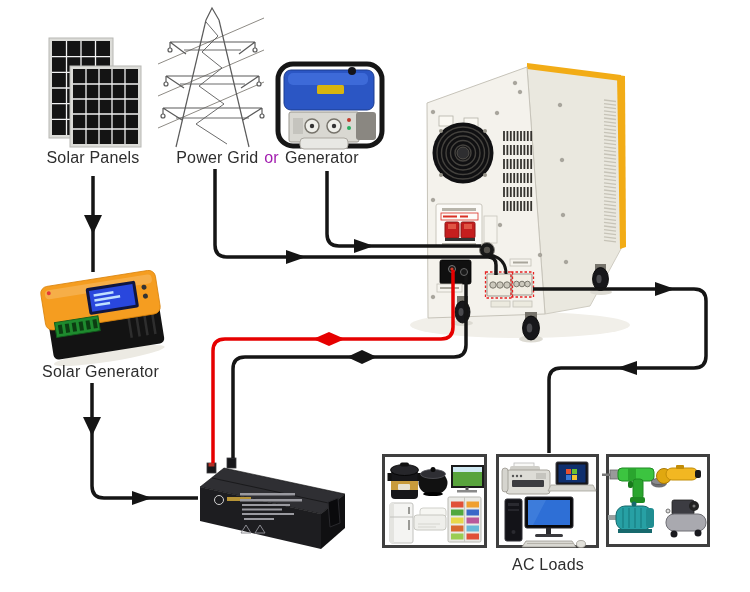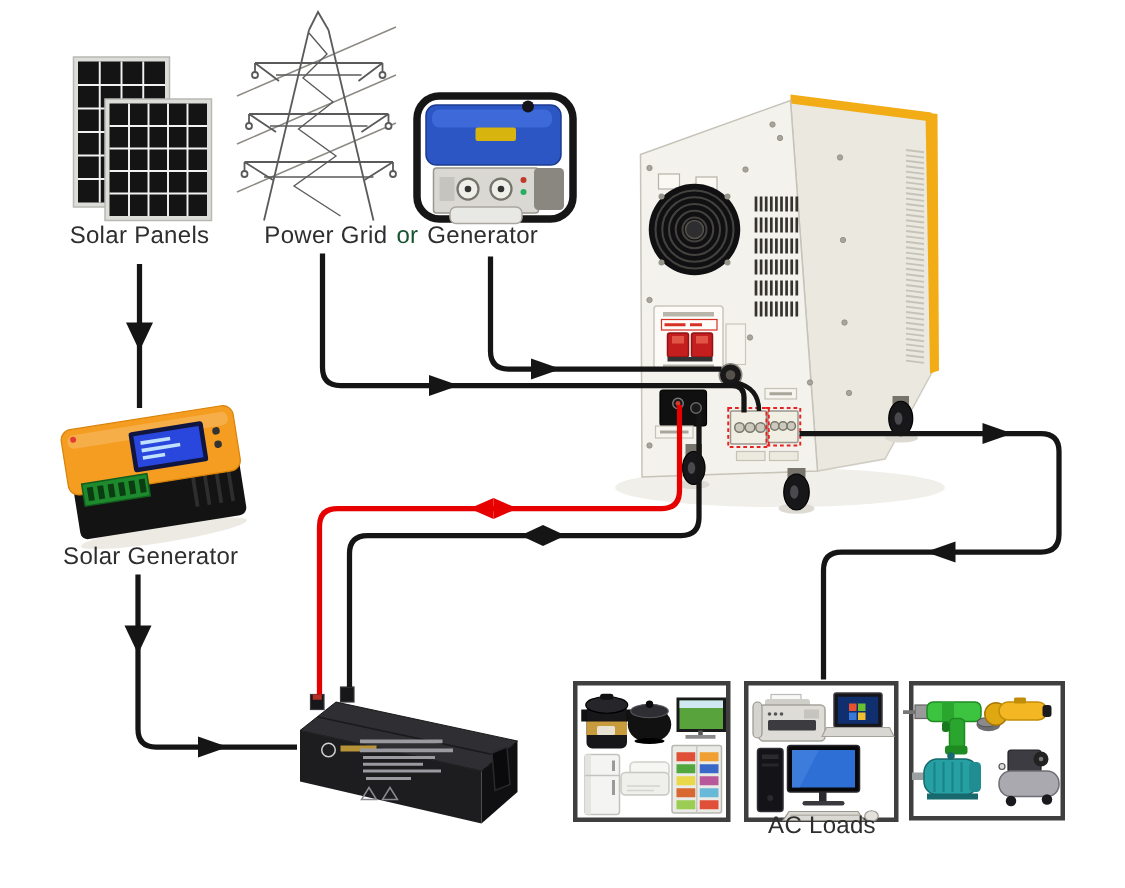--- a/index.html
+++ b/index.html
@@ -493,18 +493,18 @@
       <path d="M533,289 H694 Q706,289 706,301 V356 Q706,368 694,368 H561 Q549,368 549,380 V453"></path>
       <polygon points="655,282 655,296 675,289" fill="#151515" stroke="none"></polygon>
       <polygon points="637,361 637,375 617,368" fill="#151515" stroke="none"></polygon>
     </g>
   </g>
 </svg>
 
 <div class="lbl" style="left:20px;top:149px;width:146px">Solar Panels</div>
 <div class="lbl lbl-row" style="left:160px;top:149px;width:215px">
   <span>Power Grid</span>
-  <span class="sep" style="color:#14532d">or</span>
+  <span class="sep" style="color:#a21caf">or</span>
   <span>Generator</span>
 </div>
 <div class="lbl" style="left:28px;top:363px;width:145px">Solar Generator</div>
-<div class="lbl" style="left:488px;top:542px;width:120px">AC Loads</div>
+<div class="lbl" style="left:488px;top:556px;width:120px">AC Loads</div>
 </div>
 
 </body></html>

